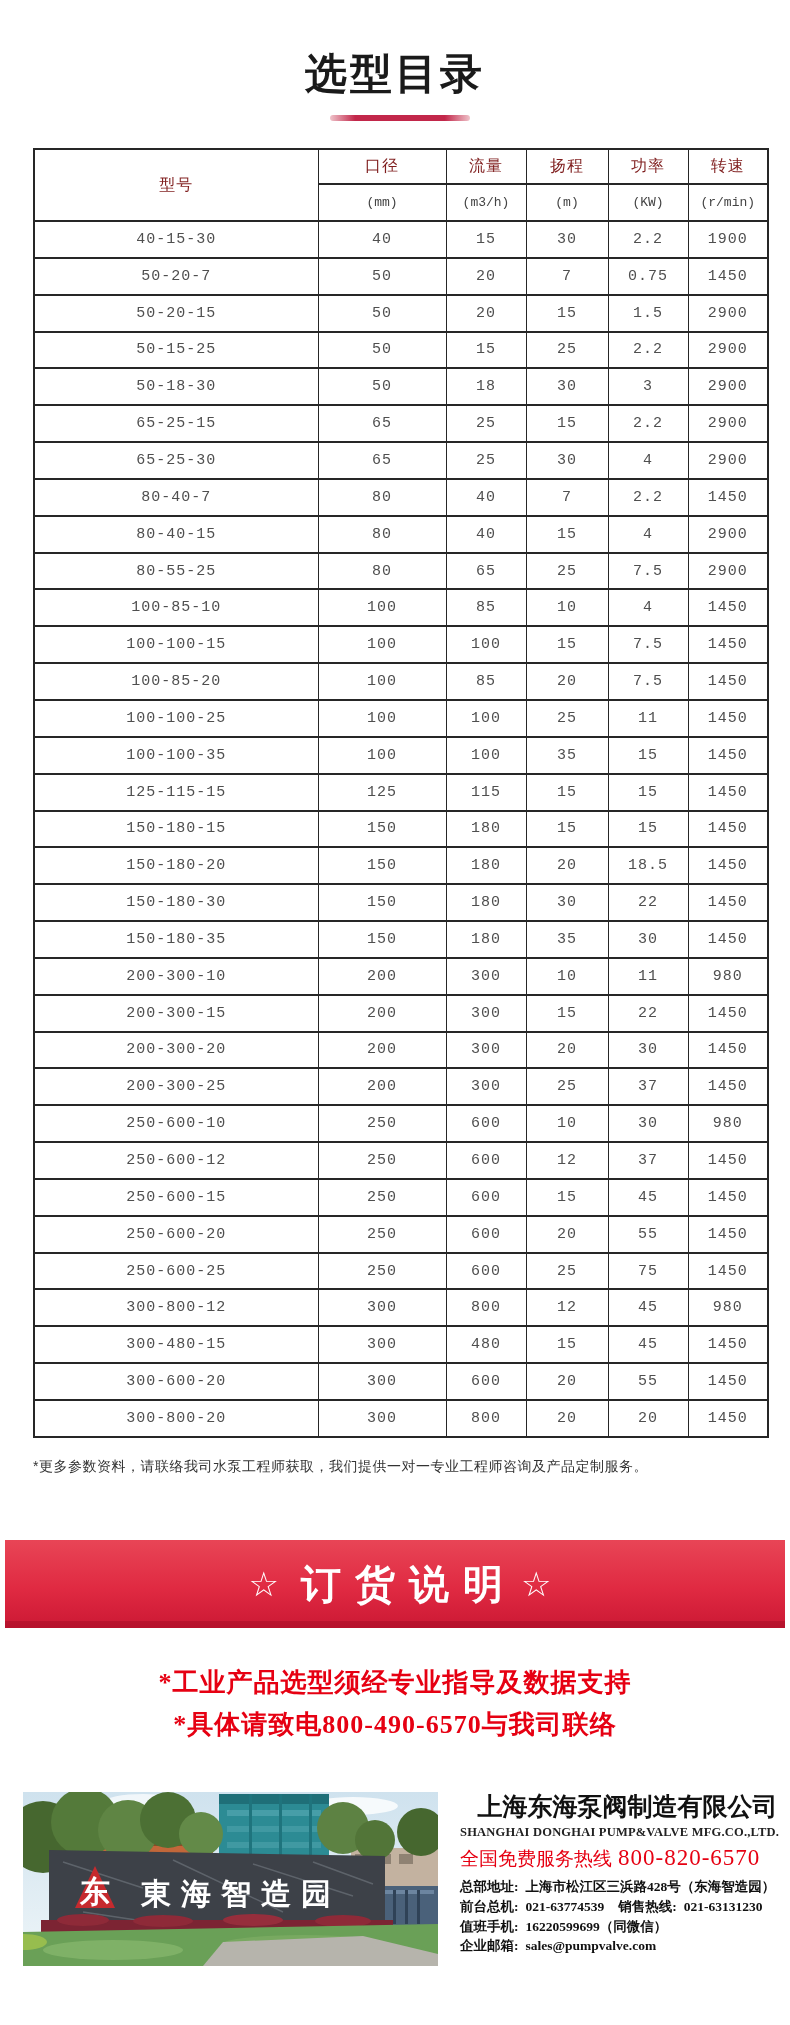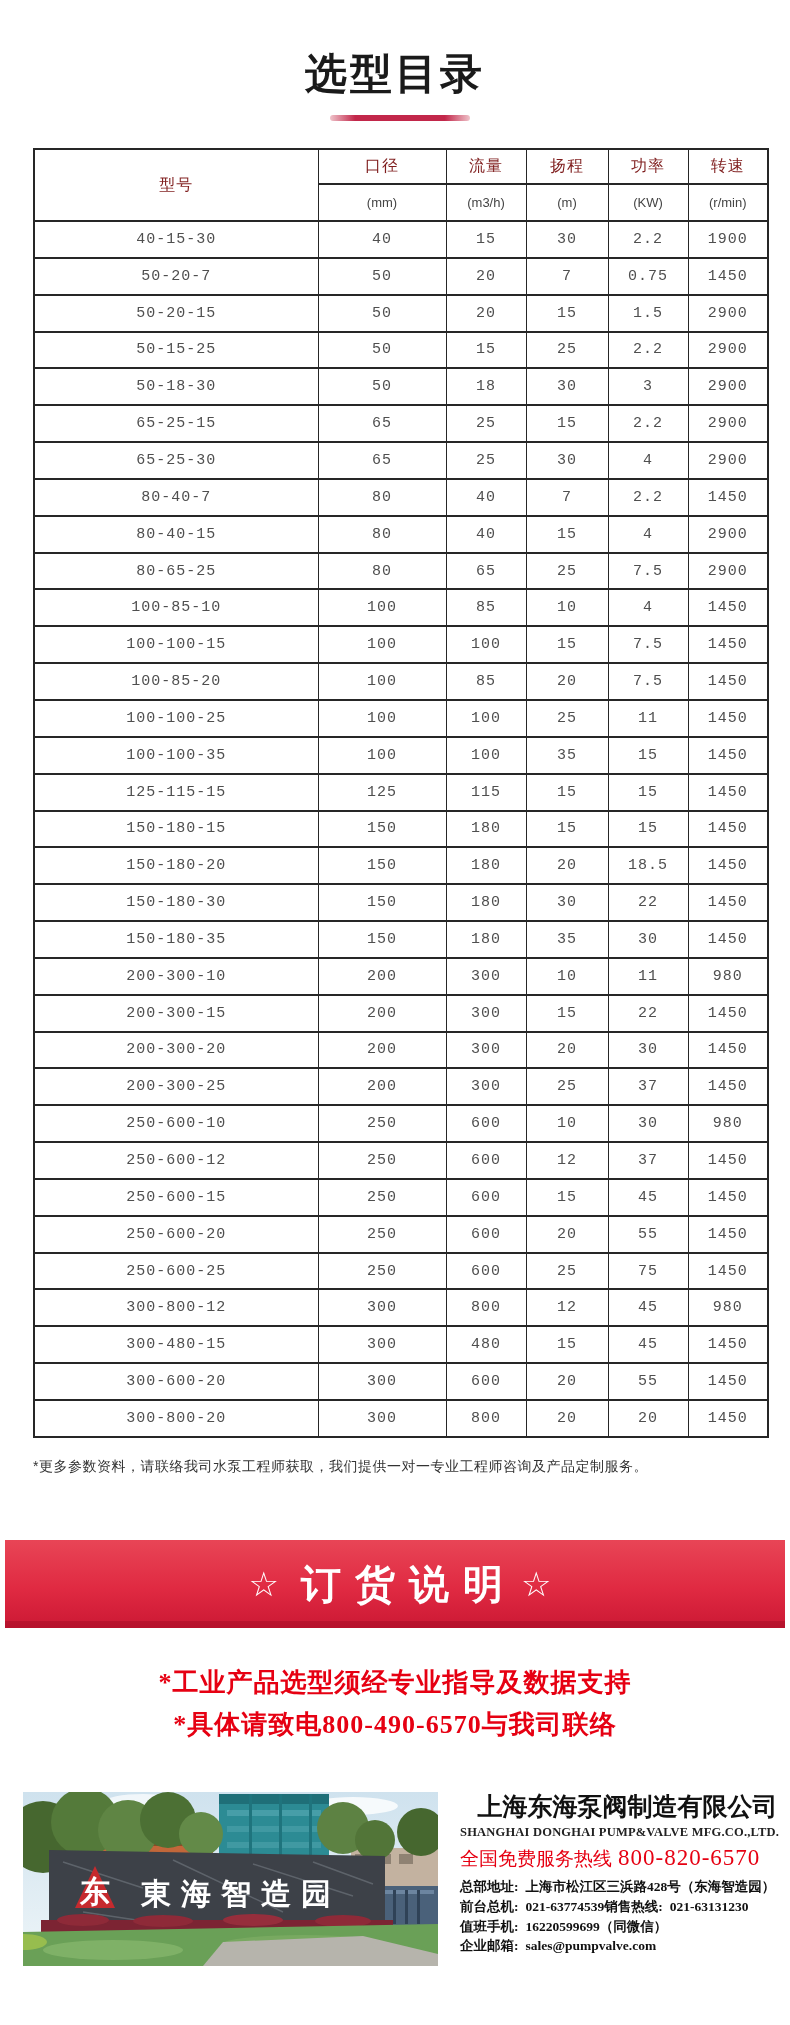--- a/index.html
+++ b/index.html
@@ -14,21 +14,21 @@
 
   
   table.sel{position:absolute;top:148px;left:28px;width:734px;height:1290px;
             border-collapse:collapse;table-layout:fixed;background:#fff;}
   table.sel th,table.sel td{border:1px solid #262626;border-top-width:2px;border-bottom-width:2px;
             text-align:center;vertical-align:middle;padding:0;}
   table.sel{border:2px solid #262626;}
   thead tr.h1{height:35px;}
   thead tr.h2{height:37px;}
   th.cn{font-size:16px;font-weight:400;color:#7f1d1d;letter-spacing:1px;}
-  th.unit{font-family:Liberation Sans, sans-serif;font-size:13px;font-weight:400;color:#444;}
+  th.unit{font-family:Liberation Mono, monospace;font-size:13px;font-weight:400;color:#444;}
   tbody td{font-family:"Liberation Mono","DejaVu Sans Mono",monospace;font-size:15px;color:#4f4f4f;letter-spacing:1px;}
 
   
   .footnote{position:absolute;top:1458px;left:28px;margin:0;font-size:14px;color:#333;letter-spacing:0.5px;}
 
   
   .banner{position:absolute;top:1540px;left:0;width:790px;height:88px;
           background:linear-gradient(180deg,#e84556 0%,#e02a42 55%,#cc1834 100%);
           box-shadow:inset 0 -7px 0 rgba(120,0,20,0.25);
           display:flex;align-items:center;justify-content:center;}
@@ -48,21 +48,21 @@
   .cname{font-size:25px;font-weight:800;color:#111;white-space:nowrap;letter-spacing:0;text-align:center;}
   .cen{font-family:"Liberation Serif","DejaVu Serif",serif;font-weight:700;font-size:12.5px;
        color:#222;margin-top:2px;white-space:nowrap;letter-spacing:0.2px;}
   .hotline{margin-top:5px;font-family:"Liberation Serif","DejaVu Serif",serif;font-weight:400;
        color:#e60012;font-size:19px;white-space:nowrap;}
   .hotline .hot-num{font-size:23px;letter-spacing:1px;margin-left:6px;}
   .details{margin-top:5px;font-family:"Liberation Serif","DejaVu Serif",serif;font-weight:700;
        font-size:13.5px;color:#111;line-height:19.8px;}
   .detail-line{white-space:nowrap;}
   .dl{margin-right:7px;}
-  .seg2{}
+  .seg2{margin-left:14px;}
 </style>
 </head>
 <body>
 
 <div class="page">
 
   <h1 class="page-title">选型目录</h1>
   <div class="title-underline"></div>
 
   <table class="sel">
@@ -158,21 +158,21 @@
         </tr>
         <tr>
           <td>80-40-15</td>
           <td>80</td>
           <td>40</td>
           <td>15</td>
           <td>4</td>
           <td>2900</td>
         </tr>
         <tr>
-          <td>80-65-25</td>
+          <td>80-55-25</td>
           <td>80</td>
           <td>65</td>
           <td>25</td>
           <td>7.5</td>
           <td>2900</td>
         </tr>
         <tr>
           <td>100-85-10</td>
           <td>100</td>
           <td>85</td>

